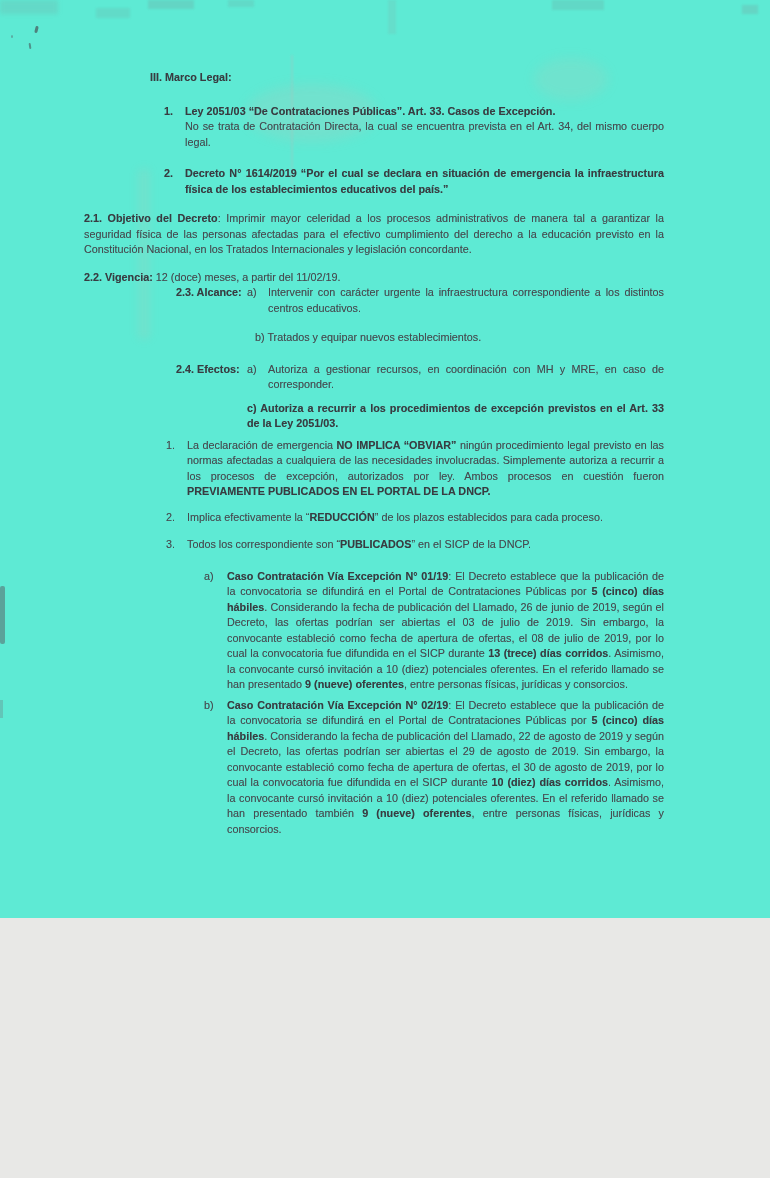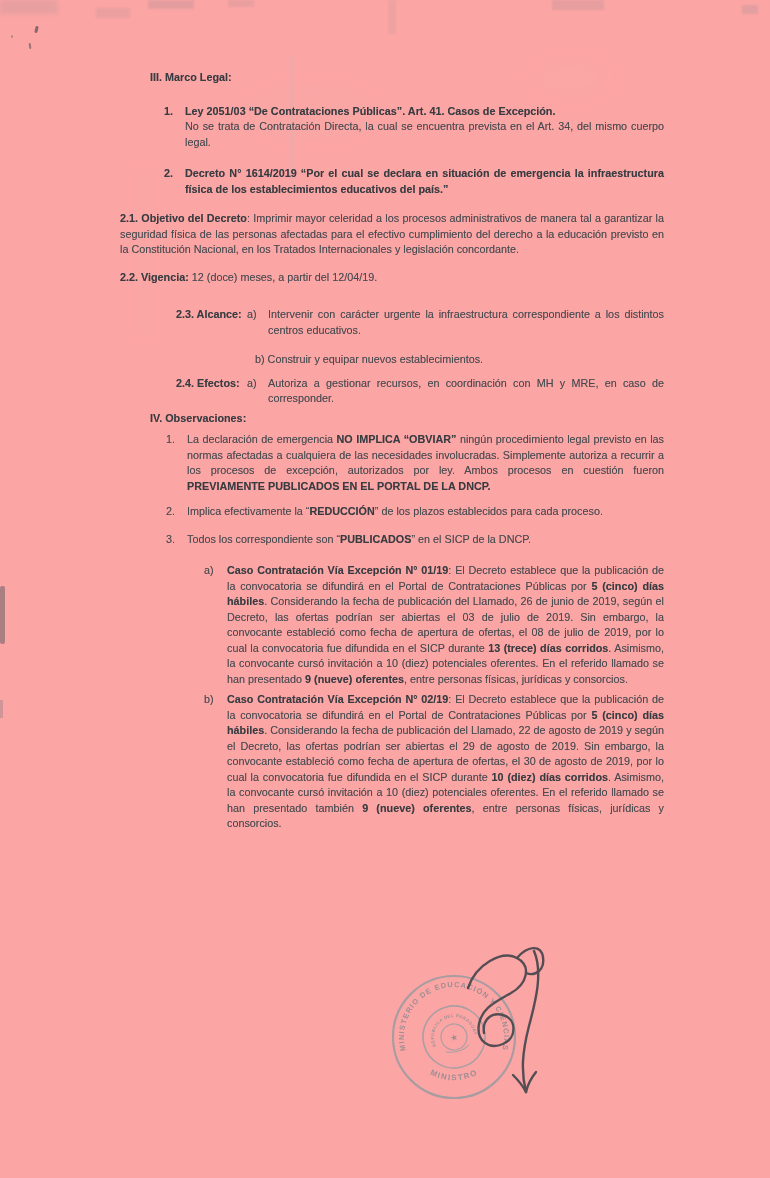--- a/index.html
+++ b/index.html
@@ -1,39 +1,39 @@
 <!DOCTYPE html>
 <html><head>
 <meta charset="utf-8">
 <style>
   html,body{margin:0;padding:0;background:#e8e8e6;}
-  .page{position:relative;width:770px;height:1178px;background:#fca5a5;overflow:hidden;
+  .page{position:relative;width:770px;height:918px;background:#5eead4;overflow:hidden;
         font-family:"Liberation Sans",sans-serif;}
   
   .doc{position:absolute;inset:0;font-size:10.8px;line-height:15.5px;color:#474b50;
        text-shadow:0 0 .5px rgba(60,64,70,.4);}
   .blk{margin-right:106px;}
   .b{font-weight:bold;color:#383c41;}
   .u{text-underline-offset:2px;}
   .sec{margin-left:150px;}
   .l1{margin-left:164px;}
   .l1o{margin-left:166px;}
-  .l2{margin-left:120px;}
+  .l2{margin-left:84px;}
   .l3{margin-left:247px;}
   .l3b{margin-left:255px;}
   .llet{margin-left:204px;}
   .row{margin-left:176px;}
   .flex{display:flex;align-items:flex-start;}
   .rowlabel{flex:0 0 71px;}
   .hang-label{flex:0 0 21px;}
   .llet .hang-label{flex:0 0 23px;}
   .body{flex:1;text-align:justify;}
   
   .b0{margin-top:70px;} .b1{margin-top:18px;} .b2{margin-top:16px;} .b3{margin-top:14px;}
-  .b4{margin-top:12px;} .b5{margin-top:22px;} .b6{margin-top:14px;} .b7{margin-top:8px;}
+  .b4{margin-top:12px;} .b5{} .b6{margin-top:14px;} .b7{margin-top:16px;}
   .b8{margin-top:8px;}  .b9{margin-top:8px;}  .b10{margin-top:5px;} .b11{margin-top:4px;}
   .b12{margin-top:6px;} .b13{margin-top:10px;}.b14{margin-top:12px;}.b15{margin-top:16px;}
   .b16{margin-top:5px;}
   
   .stamp{position:absolute;left:388px;top:968px;width:136px;height:140px;opacity:.82;}
   .sig{position:absolute;inset:0;pointer-events:none;}
   
   .art{position:absolute;pointer-events:none;}
   .a1{left:35px;top:26px;width:3px;height:7px;background:rgba(70,72,78,.65);transform:rotate(14deg);border-radius:2px;}
   .a2{left:29px;top:43px;width:2px;height:6px;background:rgba(70,72,78,.55);transform:rotate(-8deg);border-radius:2px;}
@@ -71,44 +71,44 @@
   <div class="art a12"></div>
   <div class="art a13"></div>
   <div class="art a14"></div>
   <div class="art a15"></div>
   <div class="art a16"></div>
 
   <div class="doc">
       <div class="blk b0 sec body"><span class="b">III. Marco Legal:</span></div>
       <div class="blk b1 l1 flex">
         <span class="hang-label b">1.</span>
-        <div class="body"><span class="b">Ley 2051/03 “De Contrataciones Públicas”. Art. 41. Casos de Excepción.</span><br><span class="u">No se trata de Contratación Directa</span><span>, la cual se encuentra prevista en el Art. 34, del mismo cuerpo legal.</span></div>
+        <div class="body"><span class="b">Ley 2051/03 “De Contrataciones Públicas”. Art. 33. Casos de Excepción.</span><br><span class="u">No se trata de Contratación Directa</span><span>, la cual se encuentra prevista en el Art. 34, del mismo cuerpo legal.</span></div>
       </div>
       <div class="blk b2 l1 flex">
         <span class="hang-label b">2.</span>
         <div class="body"><span class="b">Decreto N° 1614/2019 “Por el cual se declara en situación de emergencia la infraestructura física de los establecimientos educativos del país.”</span></div>
       </div>
       <div class="blk b3 l2 body"><span class="b">2.1. Objetivo del Decreto</span><span>: Imprimir mayor celeridad a los procesos administrativos de manera tal a garantizar la seguridad física de las personas afectadas para el efectivo cumplimiento del derecho a la educación previsto en la Constitución Nacional, en los Tratados Internacionales y legislación concordante.</span></div>
-      <div class="blk b4 l2 body"><span class="b">2.2. Vigencia:</span><span> 12 (doce) meses, a partir del 12/04/19.</span></div>
+      <div class="blk b4 l2 body"><span class="b">2.2. Vigencia:</span><span> 12 (doce) meses, a partir del 11/02/19.</span></div>
       <div class="blk b5 row flex">
         <span class="rowlabel"><span class="b">2.3. Alcance:</span></span>
         <div class="flex" style="flex: 1 1 0%;">
           <span class="hang-label">a)</span>
           <div class="body"><span>Intervenir con carácter urgente la infraestructura correspondiente a los distintos centros educativos.</span></div>
         </div>
       </div>
-      <div class="blk b6 l3b body"><span>b) Construir y equipar nuevos establecimientos.</span></div>
+      <div class="blk b6 l3b body"><span>b) Tratados y equipar nuevos establecimientos.</span></div>
       <div class="blk b7 row flex">
         <span class="rowlabel"><span class="b">2.4. Efectos:</span></span>
         <div class="flex" style="flex: 1 1 0%;">
           <span class="hang-label">a)</span>
           <div class="body"><span>Autoriza a gestionar recursos, en coordinación con MH y MRE, en caso de corresponder.</span></div>
         </div>
       </div>
-      <div class="blk b11 sec body"><span class="b">IV. Observaciones:</span></div>
+      <div class="blk b9 l3 body"><span class="b">c) Autoriza a recurrir a los procedimientos de excepción previstos en el Art. 33 de la Ley 2051/03.</span></div>
       <div class="blk b12 l1o flex">
         <span class="hang-label">1.</span>
         <div class="body"><span>La declaración de emergencia </span><span class="b">NO IMPLICA “OBVIAR”</span><span> ningún procedimiento legal previsto en las normas afectadas a cualquiera de las necesidades involucradas. Simplemente autoriza a recurrir a los procesos de excepción, autorizados por ley. Ambos procesos en cuestión fueron </span><span class="b">PREVIAMENTE PUBLICADOS EN EL PORTAL DE LA DNCP.</span></div>
       </div>
       <div class="blk b13 l1o flex">
         <span class="hang-label">2.</span>
         <div class="body"><span>Implica efectivamente la “</span><span class="b">REDUCCIÓN</span><span>” de los plazos establecidos para cada proceso.</span></div>
       </div>
       <div class="blk b14 l1o flex">
         <span class="hang-label">3.</span>

